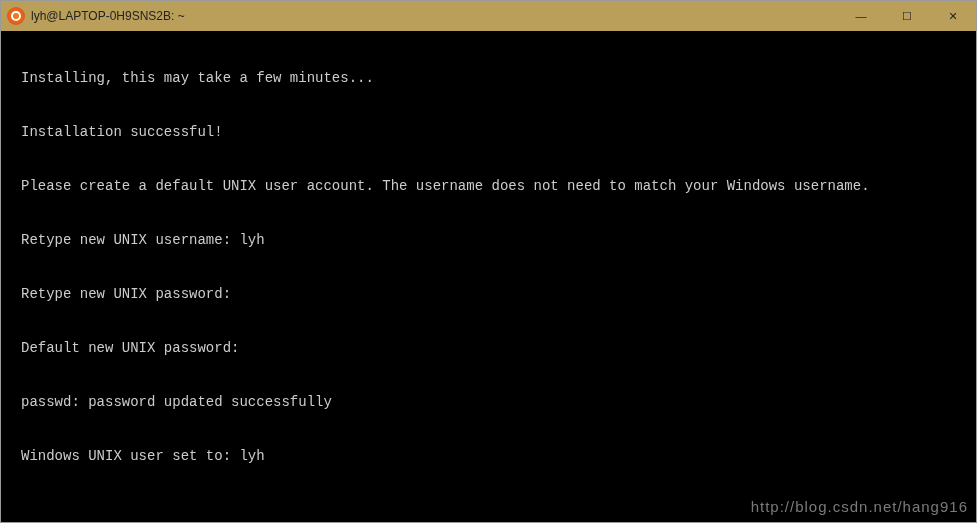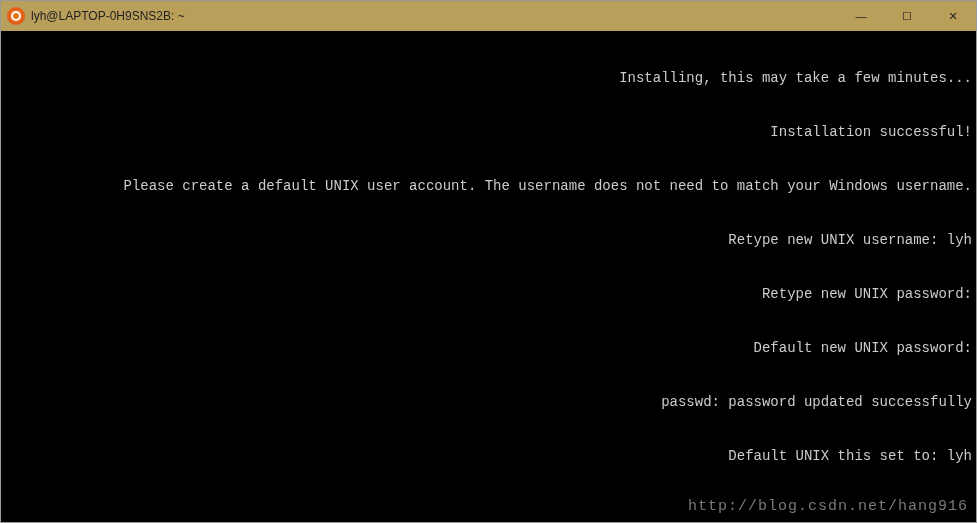--- a/index.html
+++ b/index.html
@@ -64,33 +64,32 @@
       font-size: 11px;
       color: #222;
     }
     .terminal {
       flex: 1;
       background: #000;
       color: #ccc;
       font-family: "NSimSun","SimSun","Courier New", monospace;
       font-size: 14px;
       line-height: 18px;
-      padding: 2px 4px;
+      padding: 2px 20px;
       white-space: pre;
       overflow: hidden;
       position: relative;
-      text-align: right;
     }
     .term-line { white-space: pre; }
     .watermark {
       position: absolute;
       bottom: 6px;
       right: 8px;
       color: #7a7a7a;
-      font-family: Liberation Mono, monospace;
+      font-family: Liberation Sans, sans-serif;
       font-size: 15px;
       letter-spacing: 1px;
       pointer-events: none;
     }
   </style>
 </head>
 <body>
 
 <div class="window">
   <div class="titlebar">
@@ -104,21 +103,21 @@
   </div>
 
   <div class="terminal">
     <div class="term-line">Installing, this may take a few minutes...</div>
     <div class="term-line">Installation successful!</div>
     <div class="term-line">Please create a default UNIX user account. The username does not need to match your Windows username.</div>
     <div class="term-line">Retype new UNIX username: lyh</div>
     <div class="term-line">Retype new UNIX password:</div>
     <div class="term-line">Default new UNIX password:</div>
     <div class="term-line">passwd: password updated successfully</div>
-    <div class="term-line">Default UNIX this set to: lyh</div>
+    <div class="term-line">Windows UNIX user set to: lyh</div>
     
     
     <div class="term-line"></div>
     
 
     <div class="watermark">http://blog.csdn.net/hang916</div>
   </div>
 </div>
 
 </body></html>

